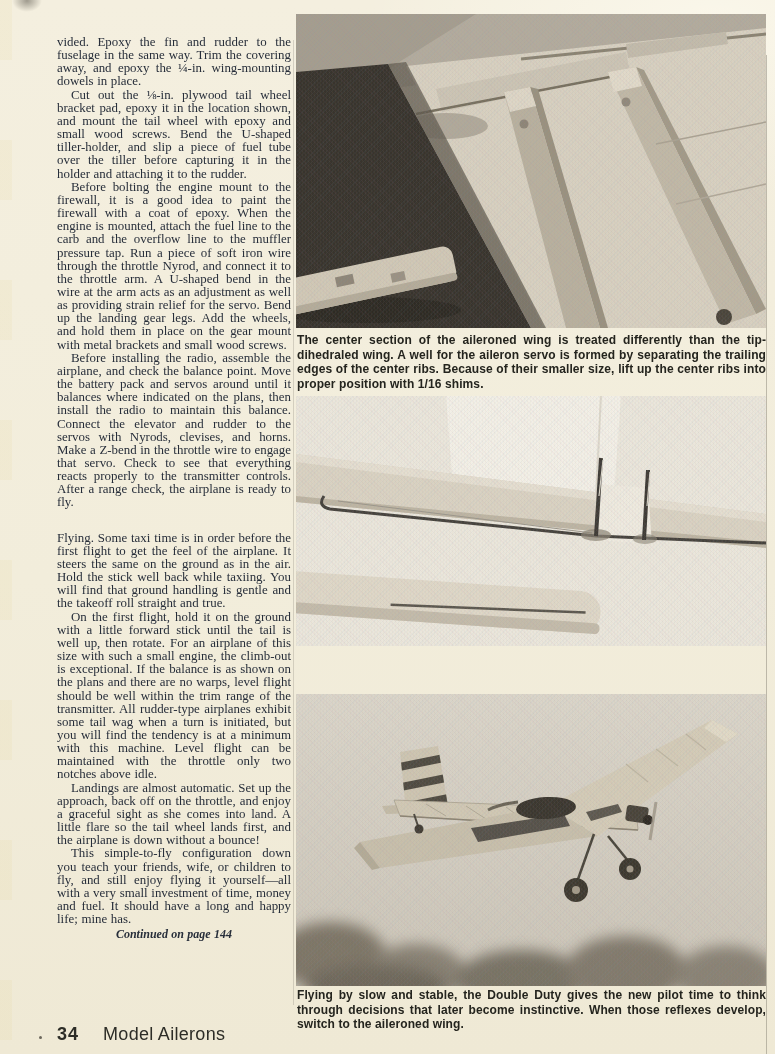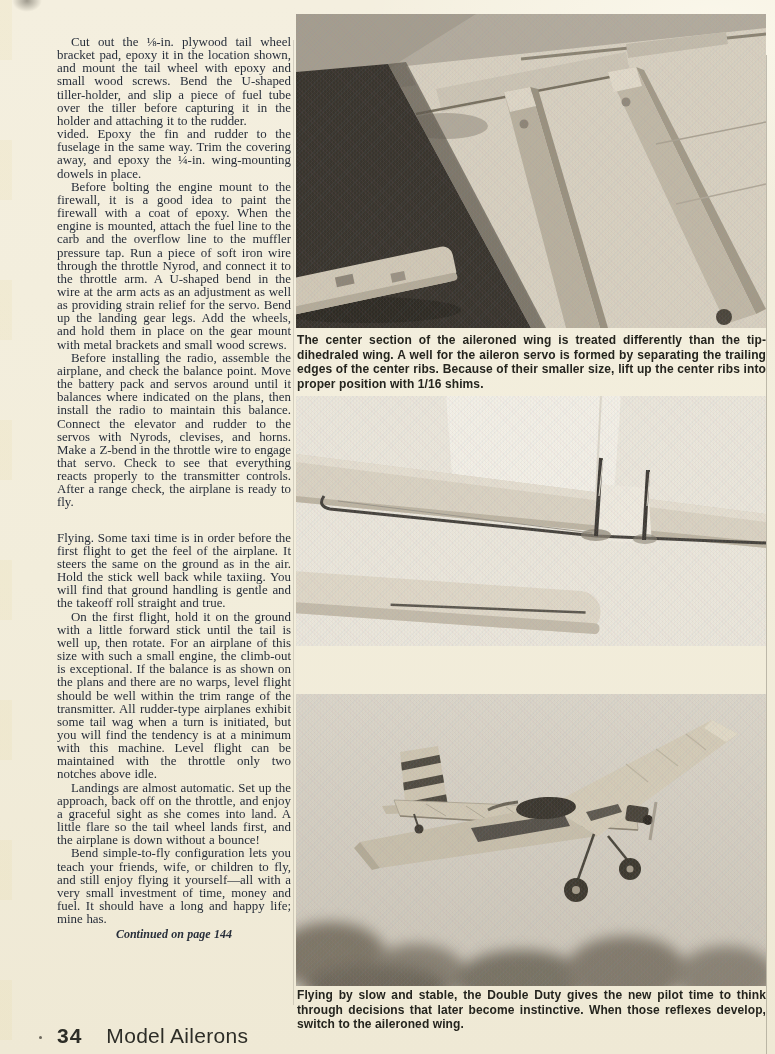--- a/index.html
+++ b/index.html
@@ -45,21 +45,21 @@
     font-family:"Liberation Sans", sans-serif; font-weight:bold;
     font-size:12px; line-height:14.7px; color:#24241e;
     text-align:justify; letter-spacing:.1px;
   }
   #caption1{top:333px;}
   #caption2{top:650px;}
   #caption3{top:988px;}
   
   #footer{
     position:absolute; left:57px; top:1024px;
-    font-family:"Liberation Sans", sans-serif; font-size:21px; color:#2d2d27;
+    font-family:"Liberation Sans", sans-serif; font-size:18px; color:#2d2d27;
     display:flex; align-items:baseline;
   }
   #footer .pnum{font-weight:bold; letter-spacing:1px; margin-right:24px;}
   #footer .mag{letter-spacing:.3px;}
   .footer-dot{
     position:absolute; left:39px; top:1036px; width:3px; height:3px;
     border-radius:50%; background:#6b675c;
   }
   
   .smudge-topleft{
@@ -84,28 +84,28 @@
 
 <div id="page">
 
   <div class="edge-left-tint"></div>
   <div class="smudge-topleft"></div>
   <div class="edge-right"></div>
   <div class="col-divider"></div>
 
   <div id="article-col">
     <div id="paras">
+        <p class="para noindent">vided. Epoxy the fin and rudder to the fuselage in the same way. Trim the covering away, and epoxy the ¼-in. wing-mounting dowels in place.</p>
         <p class="para">Cut out the ⅛-in. plywood tail wheel bracket pad, epoxy it in the location shown, and mount the tail wheel with epoxy and small wood screws. Bend the U-shaped tiller-holder, and slip a piece of fuel tube over the tiller before capturing it in the holder and attaching it to the rudder.</p>
-        <p class="para noindent">vided. Epoxy the fin and rudder to the fuselage in the same way. Trim the covering away, and epoxy the ¼-in. wing-mounting dowels in place.</p>
         <p class="para">Before bolting the engine mount to the firewall, it is a good idea to paint the firewall with a coat of epoxy. When the engine is mounted, attach the fuel line to the carb and the overflow line to the muffler pressure tap. Run a piece of soft iron wire through the throttle Nyrod, and connect it to the throttle arm. A U-shaped bend in the wire at the arm acts as an adjustment as well as providing strain relief for the servo. Bend up the landing gear legs. Add the wheels, and hold them in place on the gear mount with metal brackets and small wood screws.</p>
         <p class="para">Before installing the radio, assemble the airplane, and check the balance point. Move the battery pack and servos around until it balances where indicated on the plans, then install the radio to maintain this balance. Connect the elevator and rudder to the servos with Nyrods, clevises, and horns. Make a Z-bend in the throttle wire to engage that servo. Check to see that everything reacts properly to the transmitter controls. After a range check, the airplane is ready to fly.</p>
         <p class="para noindent gap"><b>Flying.</b> Some taxi time is in order before the first flight to get the feel of the airplane. It steers the same on the ground as in the air. Hold the stick well back while taxiing. You will find that ground handling is gentle and the takeoff roll straight and true.</p>
         <p class="para">On the first flight, hold it on the ground with a little forward stick until the tail is well up, then rotate. For an airplane of this size with such a small engine, the climb-out is exceptional. If the balance is as shown on the plans and there are no warps, level flight should be well within the trim range of the transmitter. All rudder-type airplanes exhibit some tail wag when a turn is initiated, but you will find the tendency is at a minimum with this machine. Level flight can be maintained with the throttle only two notches above idle.</p>
         <p class="para">Landings are almost automatic. Set up the approach, back off on the throttle, and enjoy a graceful sight as she comes into land. A little flare so the tail wheel lands first, and the airplane is down without a bounce!</p>
-        <p class="para">Bend simple-to-fly configuration lets you teach your friends, wife, or children to fly, and still enjoy flying it yourself—all with a very small investment of time, money and fuel. It should have a long and happy life; mine has.</p>
+        <p class="para">This simple-to-fly configuration down you teach your friends, wife, or children to fly, and still enjoy flying it yourself—all with a very small investment of time, money and fuel. It should have a long and happy life; mine has.</p>
       </div>
     <div class="continued">Continued on page 144</div>
   </div>
 
   <div class="photo ht" id="photo1">
     <svg viewBox="0 0 470 314" preserveAspectRatio="none">
       <rect width="470" height="314" fill="#c8c1b3"></rect>
       <polygon points="0,0 470,0 470,40 250,55 90,75 0,95" fill="#b2ab9d"></polygon>
       <polygon points="0,0 180,0 60,75 0,95" fill="#a49d8f"></polygon>
       <polygon points="110,52 470,14 470,314 248,314" fill="#d7d0c0"></polygon>

